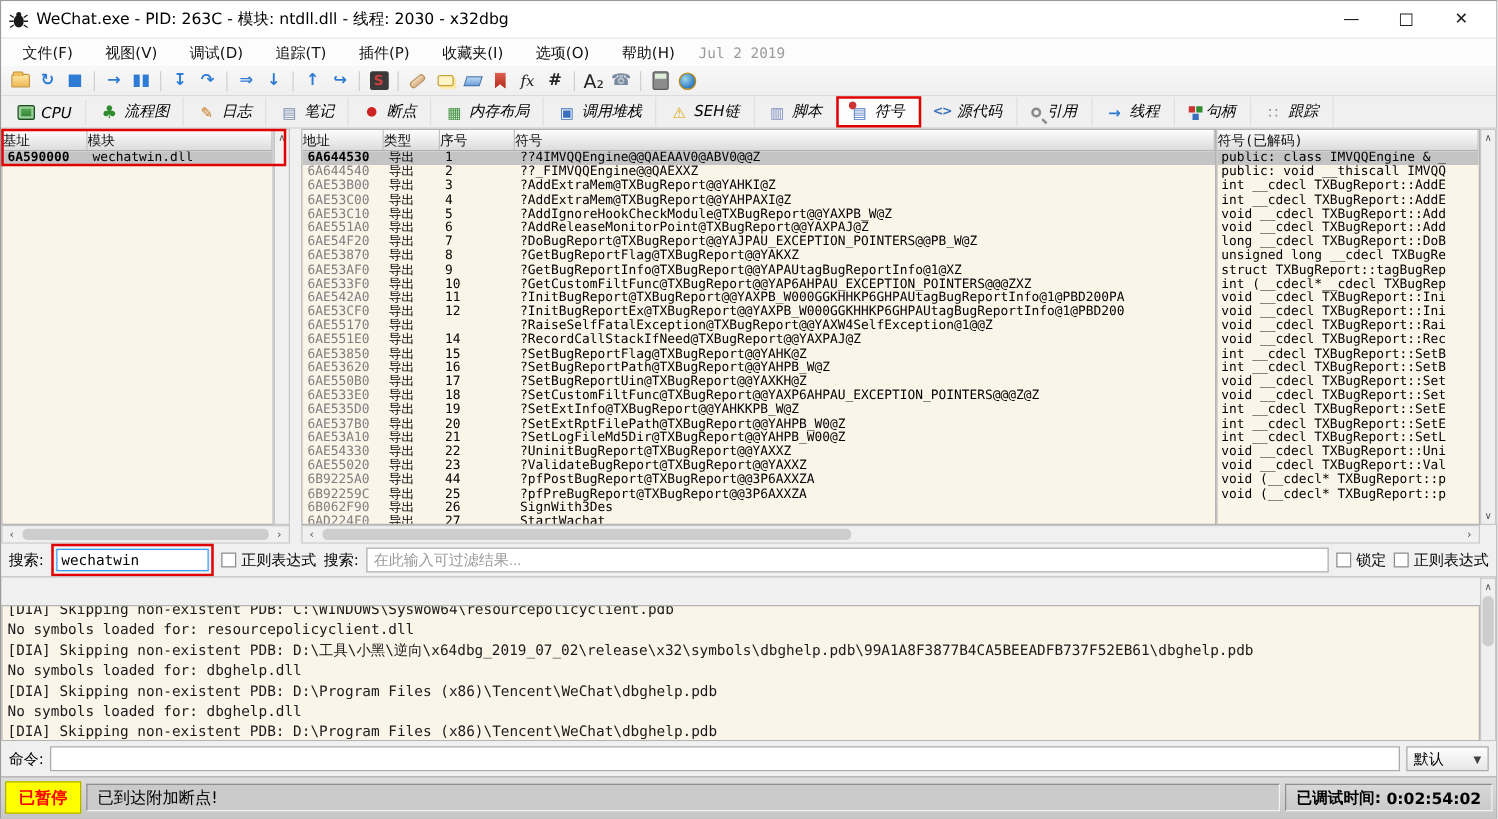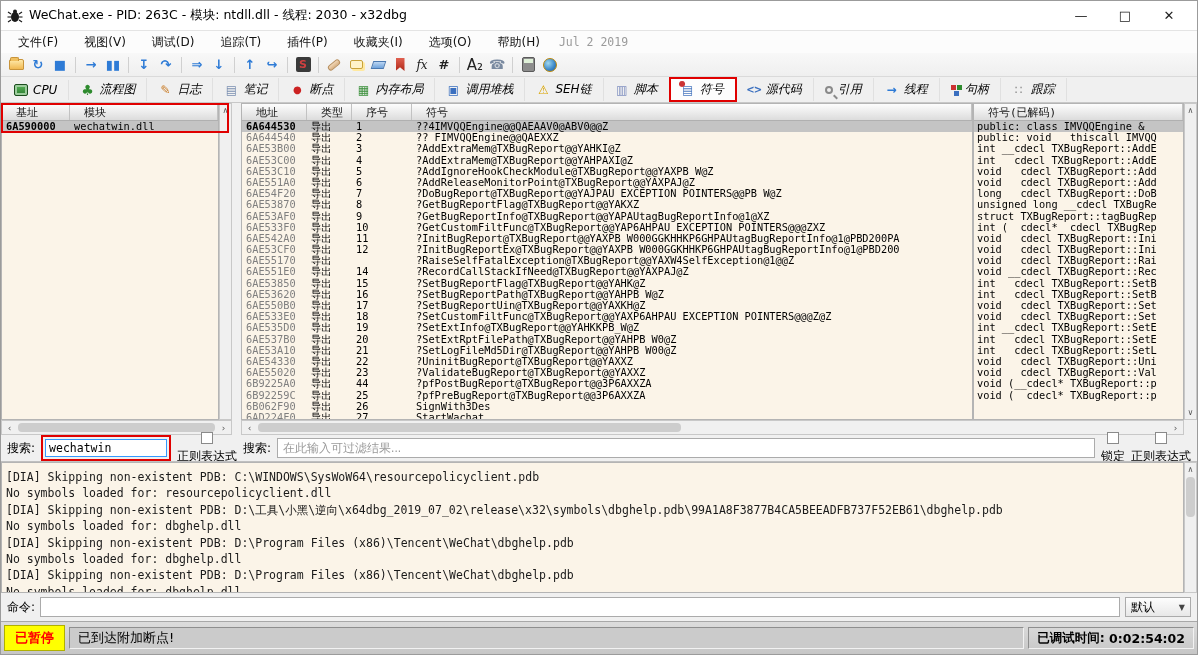--- a/index.html
+++ b/index.html
@@ -57,21 +57,21 @@
   .t-mag::after { content:""; position:absolute; width:5px; height:2px; background:#8A8A8A; transform:rotate(45deg); left:6px; top:8px; }
   .t-thread { color:#2E7BD6; font-weight:bold; }
   .t-blocks { width:5px; height:5px; background:#CC3333; box-shadow:6px 0 0 #2E8B2E, 3px 6px 0 #3A6FBF; margin-right:4px; margin-bottom:4px; }
   .t-trace { color:#888; }
 
   
   .main { flex:1; display:flex; background:#F0F0F0; min-height:0; }
   .mono { font-family:"DejaVu Sans Mono",monospace; }
   .panel { background:#FBF4E8; border:1px solid #B4B4B4; display:flex; flex-direction:column; overflow:hidden; }
   .phdr { display:flex; height:17px; flex:none; background:linear-gradient(#FDFDFD,#DCDCDC); border-bottom:1px solid #B0B0B0; font-size:11px; color:#111; }
-  .phdr .hcell { padding:1px 14px; border-right:1px solid #C2C2C2; white-space:nowrap; overflow:hidden; }
+  .phdr .hcell { padding:1px 0; border-right:1px solid #C2C2C2; white-space:nowrap; overflow:hidden; }
   .rows { flex:1; overflow:hidden; position:relative; }
   .trow { display:flex; height:11.2px; line-height:11.2px; font-size:10.3px; white-space:nowrap; }
   .trow.sel { background:#C4C4C4; }
   .tcell { padding:0 4px; overflow:hidden; flex:none; }
   .addr { color:#7F7F7F; }
   .trow.sel .addr { color:#000; font-weight:bold; }
 
   .leftwrap { width:231px; display:flex; flex:none; position:relative; }
   .leftpanel { flex:1; }
   .lp-anno { position:absolute; left:0; top:0; width:228px; height:30px; border:2px solid #E00000; pointer-events:none; z-index:5; }
@@ -94,25 +94,25 @@
   .harrow { width:15px; height:13px; display:flex; align-items:center; justify-content:center; font-size:9px; color:#555; flex:none; }
   .hthumb { height:9px; background:#CDCDCD; border-radius:4px; }
 
   
   .searchrow { height:26px; display:flex; align-items:center; padding:0 6px; gap:6px; background:#F0F0F0; flex:none; font-size:12px; }
   .anno-input { border:2px solid #E00000; padding:2px; display:inline-flex; }
   .searchbox { width:122px; height:18px; border:1px solid #3399FF; font-size:11.5px; padding:0 3px; font-family:"DejaVu Sans Mono",monospace; outline:none; background:#FFF; }
   .filterbox { flex:1; height:20px; border:1px solid #ABABAB; font-size:12px; padding:0 5px; background:#FFF; outline:none; }
   .filterbox::placeholder { color:#9A9A9A; }
   .cb { width:12px; height:12px; border:1px solid #8A8A8A; background:#FFF; display:inline-block; flex:none; }
-  .cblab { display:flex; align-items:center; gap:4px; white-space:nowrap;flex-direction:column; }
+  .cblab { display:flex; align-items:center; gap:4px; white-space:nowrap; }
 
   
   .logwrap { height:132px; display:flex; flex:none; border-top:1px solid #C0C0C0; }
-  .logarea { flex:1; background:#FBF4E8; border:1px solid #B4B4B4; overflow:hidden; padding:12px 4px; }
+  .logarea { flex:1; background:#FBF4E8; border:1px solid #B4B4B4; overflow:hidden; padding:0 4px;margin-top:22px; }
   .logline { font-family:"DejaVu Sans Mono",monospace; font-size:11.5px; line-height:16.4px; color:#1A1A1A; white-space:nowrap; }
   .logline:first-child { margin-top:-6px; }
 
   
   .cmdrow { height:28px; display:flex; align-items:center; gap:5px; padding:0 6px; background:#F0F0F0; flex:none; font-size:12px; }
   .cmdinput { flex:1; height:20px; border:1px solid #ABABAB; background:#FFF; padding:0 4px; font-family:"DejaVu Sans Mono",monospace; font-size:11.5px; outline:none; }
   .cmddrop { width:66px; height:20px; background:linear-gradient(#FDFDFD,#E8E8E8); border:1px solid #ABABAB; display:flex; align-items:center; justify-content:space-between; padding:0 5px; font-size:12px; }
   .cmddrop .dd { font-size:8px; color:#444; }
 
   

